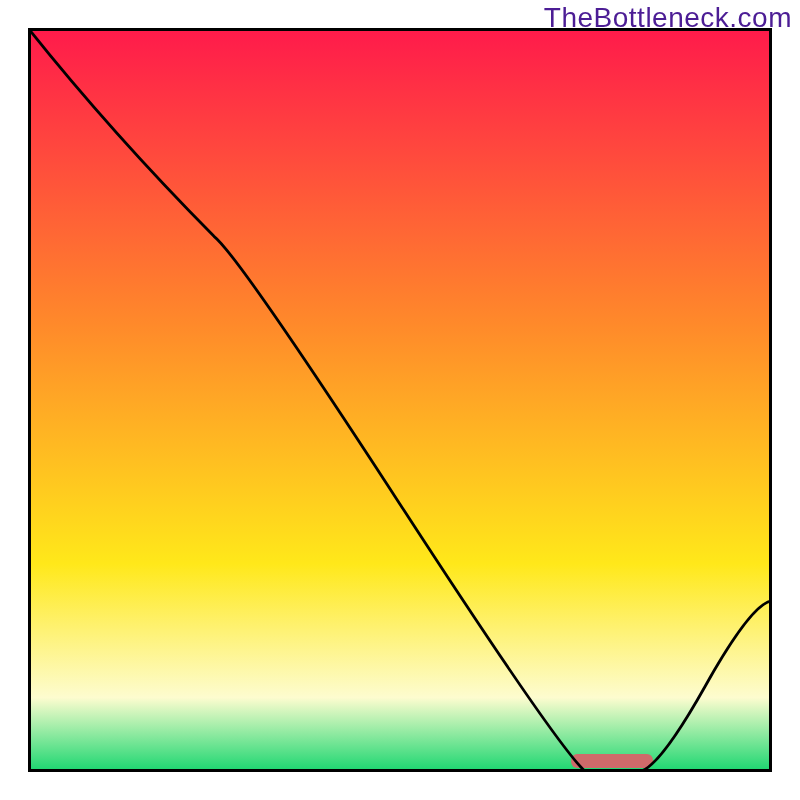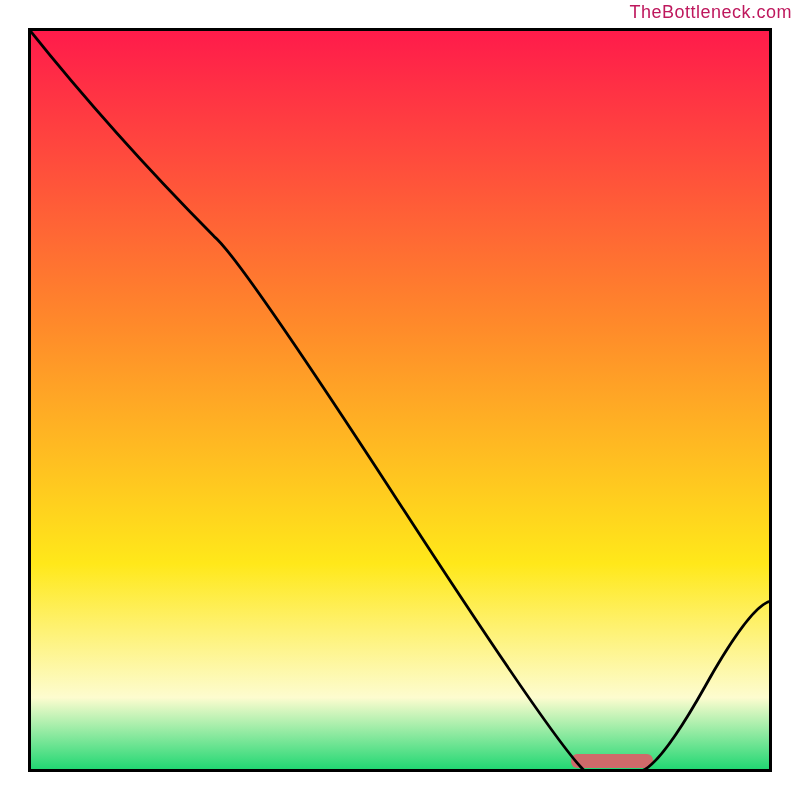--- a/index.html
+++ b/index.html
@@ -13,22 +13,22 @@
   }
   .container {
     position: relative;
     width: 800px;
     height: 800px;
   }
   .watermark {
     position: absolute;
     top: 2px;
     right: 8px;
-    color: #be185d;
-    font-size: 18px;
+    color: #4c1d95;
+    font-size: 28px;
     font-weight: 500;
     letter-spacing: 0.5px;
     z-index: 10;
   }
   .plot {
     position: absolute;
     left: 28px;
     top: 28px;
     width: 744px;
     height: 744px;

